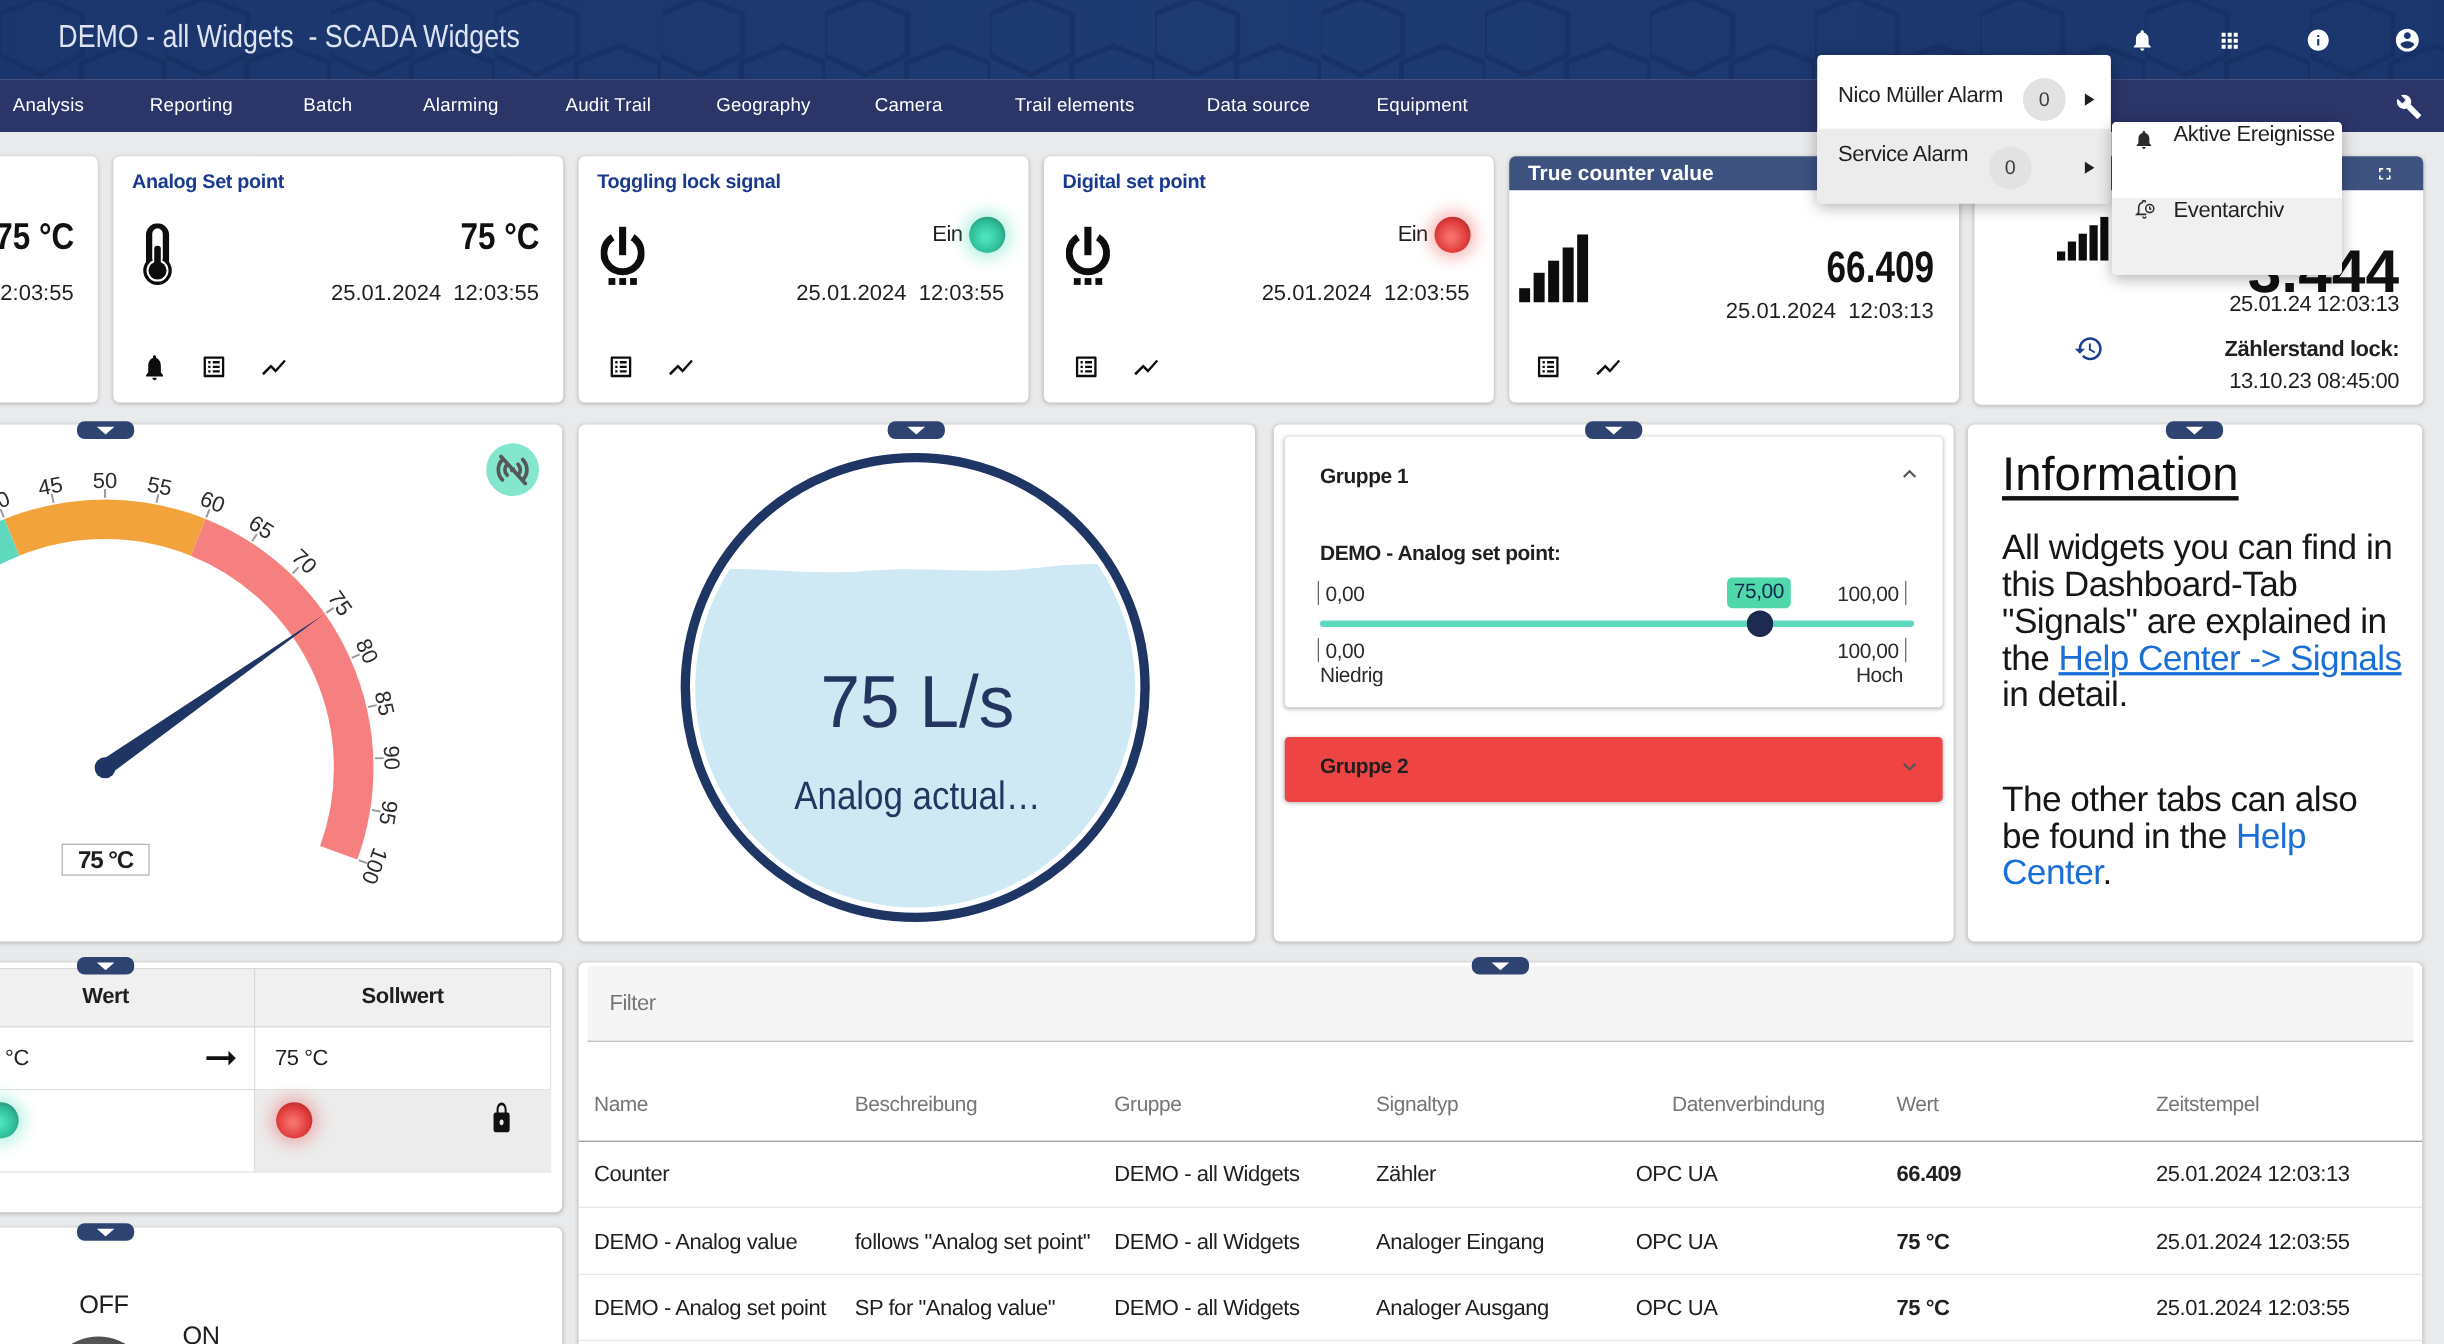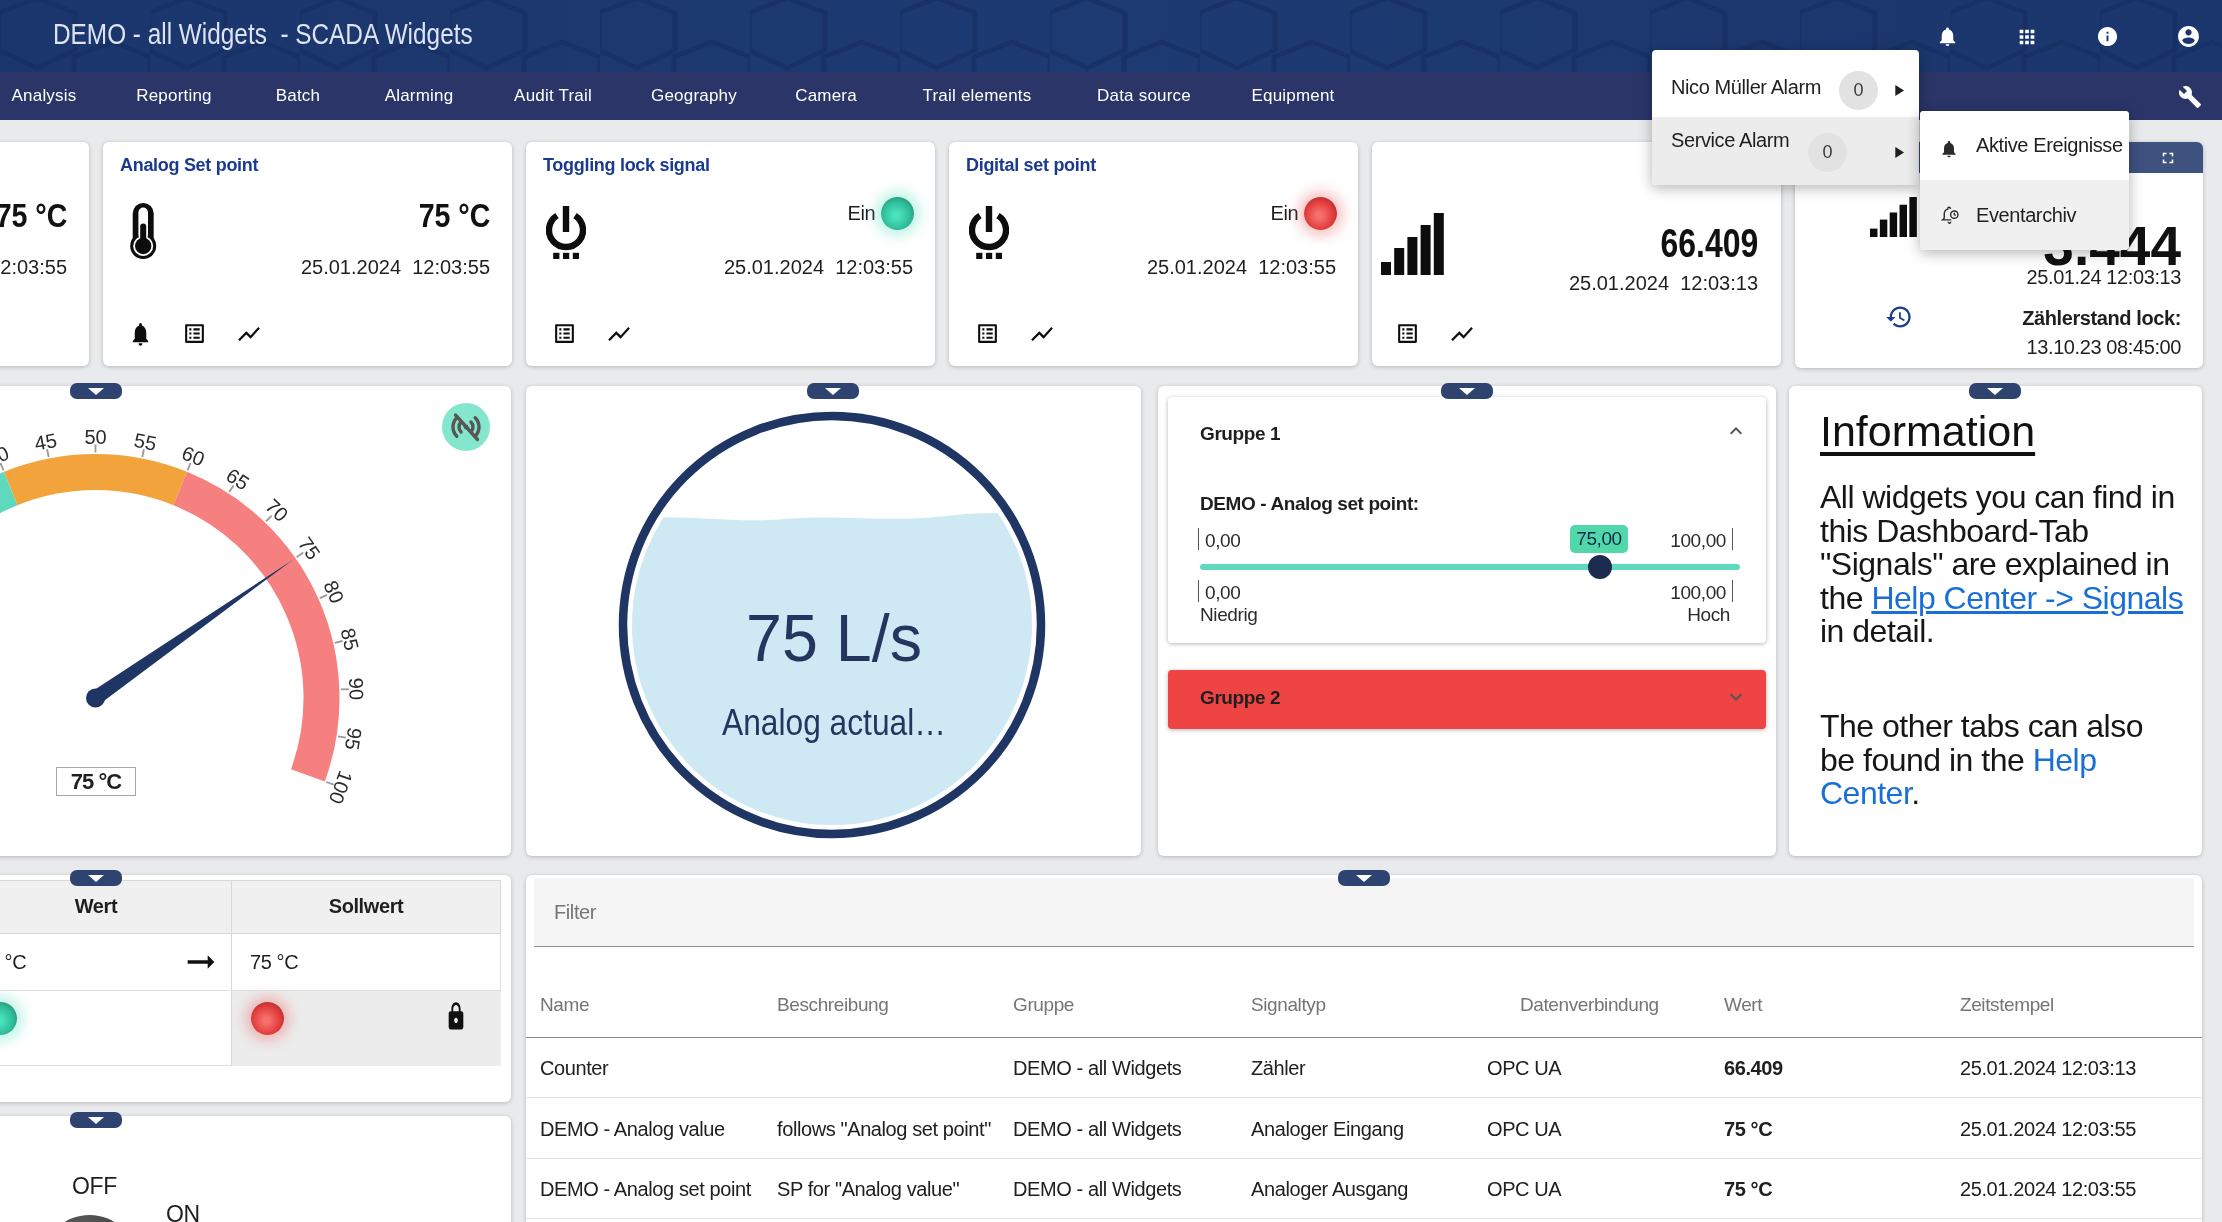--- a/index.html
+++ b/index.html
@@ -16,21 +16,21 @@
 .hdr{position:absolute;left:0;top:0;right:0;height:31px;background:#3e5280;border-radius:6px 6px 0 0;color:#fff}
 .ein{position:absolute;font-size:20px;letter-spacing:-.5px;color:#1f1f1f}
 .led{position:absolute;width:33px;height:33px;border-radius:50%}
 .led.g{background:radial-gradient(circle at 46% 56%,#4be3be 10%,#2fbc98 55%,#276f60 98%);box-shadow:0 0 14px 5px rgba(90,225,190,.45)}
 .led.r2{background:radial-gradient(circle at 46% 56%,#f7706c 10%,#e03c3c 55%,#8c2424 98%);box-shadow:0 0 14px 5px rgba(240,100,100,.45)}
 svg{display:block}
 .nav-item{position:absolute;top:0;height:52px;line-height:48px;color:#fff;font-size:17px;letter-spacing:.2px;transform:translateX(-50%);white-space:nowrap}
 .th{color:#757575;font-size:19px;letter-spacing:-.4px;position:absolute;white-space:nowrap}
 .td{font-size:20px;letter-spacing:-.4px;position:absolute;white-space:nowrap;color:#202020}
 .menu{position:absolute;background:#fff;border-radius:4px;box-shadow:0 3px 14px rgba(0,0,0,.3);z-index:20;overflow:hidden}
-.mi{position:relative;display:flex;align-items:center;font-size:20px;letter-spacing:-.4px;color:#1f1f1f}
+.mi{position:relative;display:flex;align-items:flex-start;font-size:20px;letter-spacing:-.4px;color:#1f1f1f}
 .chip0{display:inline-flex;align-items:center;justify-content:center;width:39px;height:39px;border-radius:50%;background:#e2e2e2;color:#3c3c3c;font-size:18px}
 </style>
 </head>
 <body>
 <div class="page">
 
 <div class="abs" style="left:0;top:0;width:2222px;height:72px;background:#1c3870;z-index:5">
 <svg width="2222" height="72" style="position:absolute;left:0;top:0">
 <defs>
 <pattern id="hx" width="150" height="88" patternUnits="userSpaceOnUse">
@@ -142,20 +142,23 @@
   <div class="date r" style="right:22px;top:114px">25.01.2024&nbsp; 12:03:55</div>
   <svg class="abs" style="left:26px;top:179px" width="25" height="25" viewBox="0 0 24 24" fill="#0d0d0d">
         <path d="M19 5v14H5V5h14m1.1-2H3.9c-.5 0-.9.4-.9.9v16.2c0 .4.4.9.9.9h16.2c.4 0 .9-.5.9-.9V3.9c0-.5-.5-.9-.9-.9zM11 7h6v2h-6V7zm0 4h6v2h-6v-2zm0 4h6v2h-6v-2zM7 7h2v2H7V7zm0 4h2v2H7v-2zm0 4h2v2H7v-2z"></path>
       </svg>
   <svg class="abs" style="left:80px;top:179px" width="26" height="26" viewBox="0 0 24 24" fill="#0d0d0d">
         <path d="M3.5 18.49l6-6.01 4 4L22 6.92l-1.41-1.41-7.09 7.97-4-4L2 16.99z"></path>
       </svg>
 </div>
 
 <div class="card" style="left:1372px;top:142px;width:409px;height:224px">
+  <div class="hdr">
+        <div style="position:absolute;left:17px;top:6px;font-size:19px;font-weight:700;letter-spacing:0">True counter value</div>
+      </div>
   <svg class="abs" style="left:9px;top:71px" width="63" height="62" viewBox="0 0 63 62" fill="#0d0d0d">
         <rect x="0" y="49" width="10" height="13"></rect>
         <rect x="13.2" y="35" width="10" height="27"></rect>
         <rect x="26.4" y="24" width="10" height="38"></rect>
         <rect x="39.6" y="12" width="10" height="50"></rect>
         <rect x="52.8" y="0" width="10" height="62"></rect>
       </svg>
   <div class="val r" style="right:23px;top:79px;font-size:40px;transform:scaleX(.8)">66.409</div>
   <div class="date r" style="right:23px;top:130px">25.01.2024&nbsp; 12:03:13</div>
   <svg class="abs" style="left:23px;top:179px" width="25" height="25" viewBox="0 0 24 24" fill="#0d0d0d">

